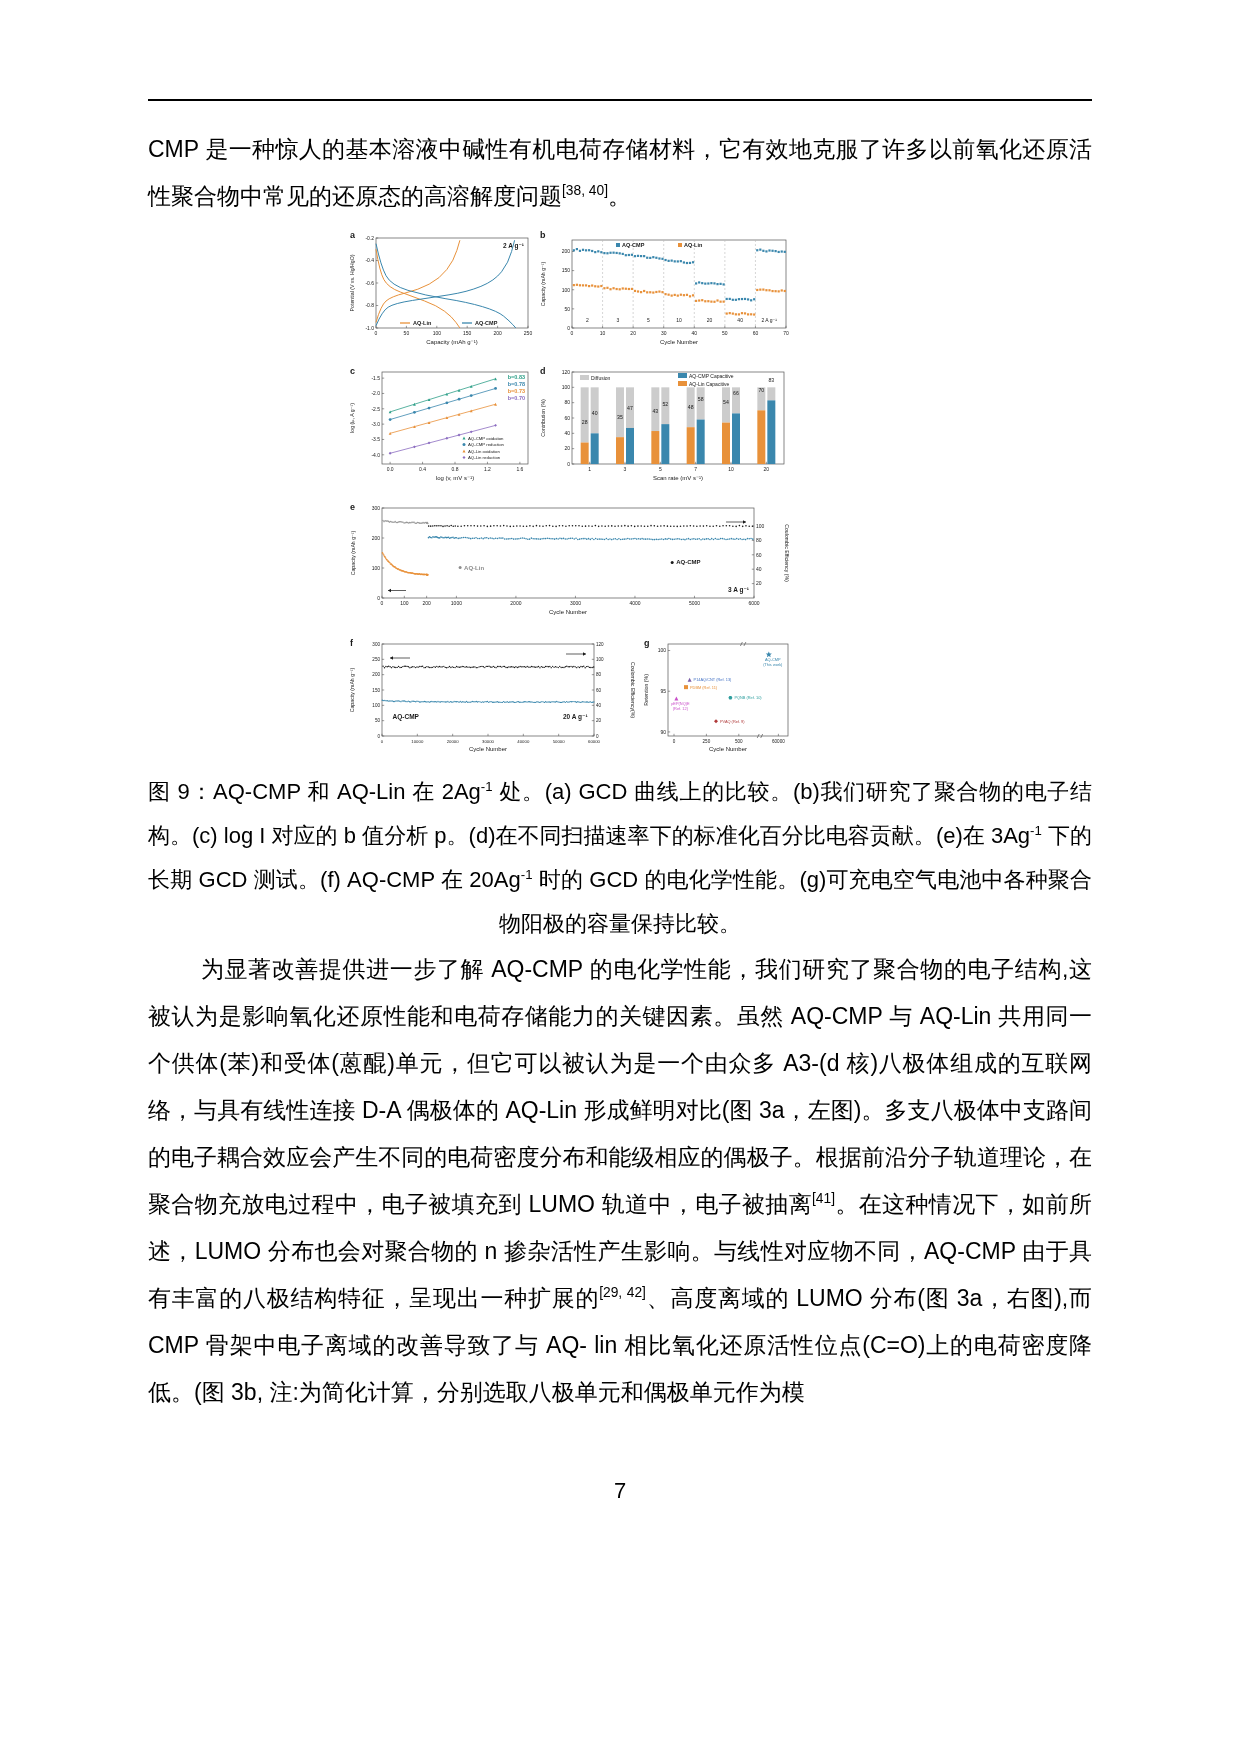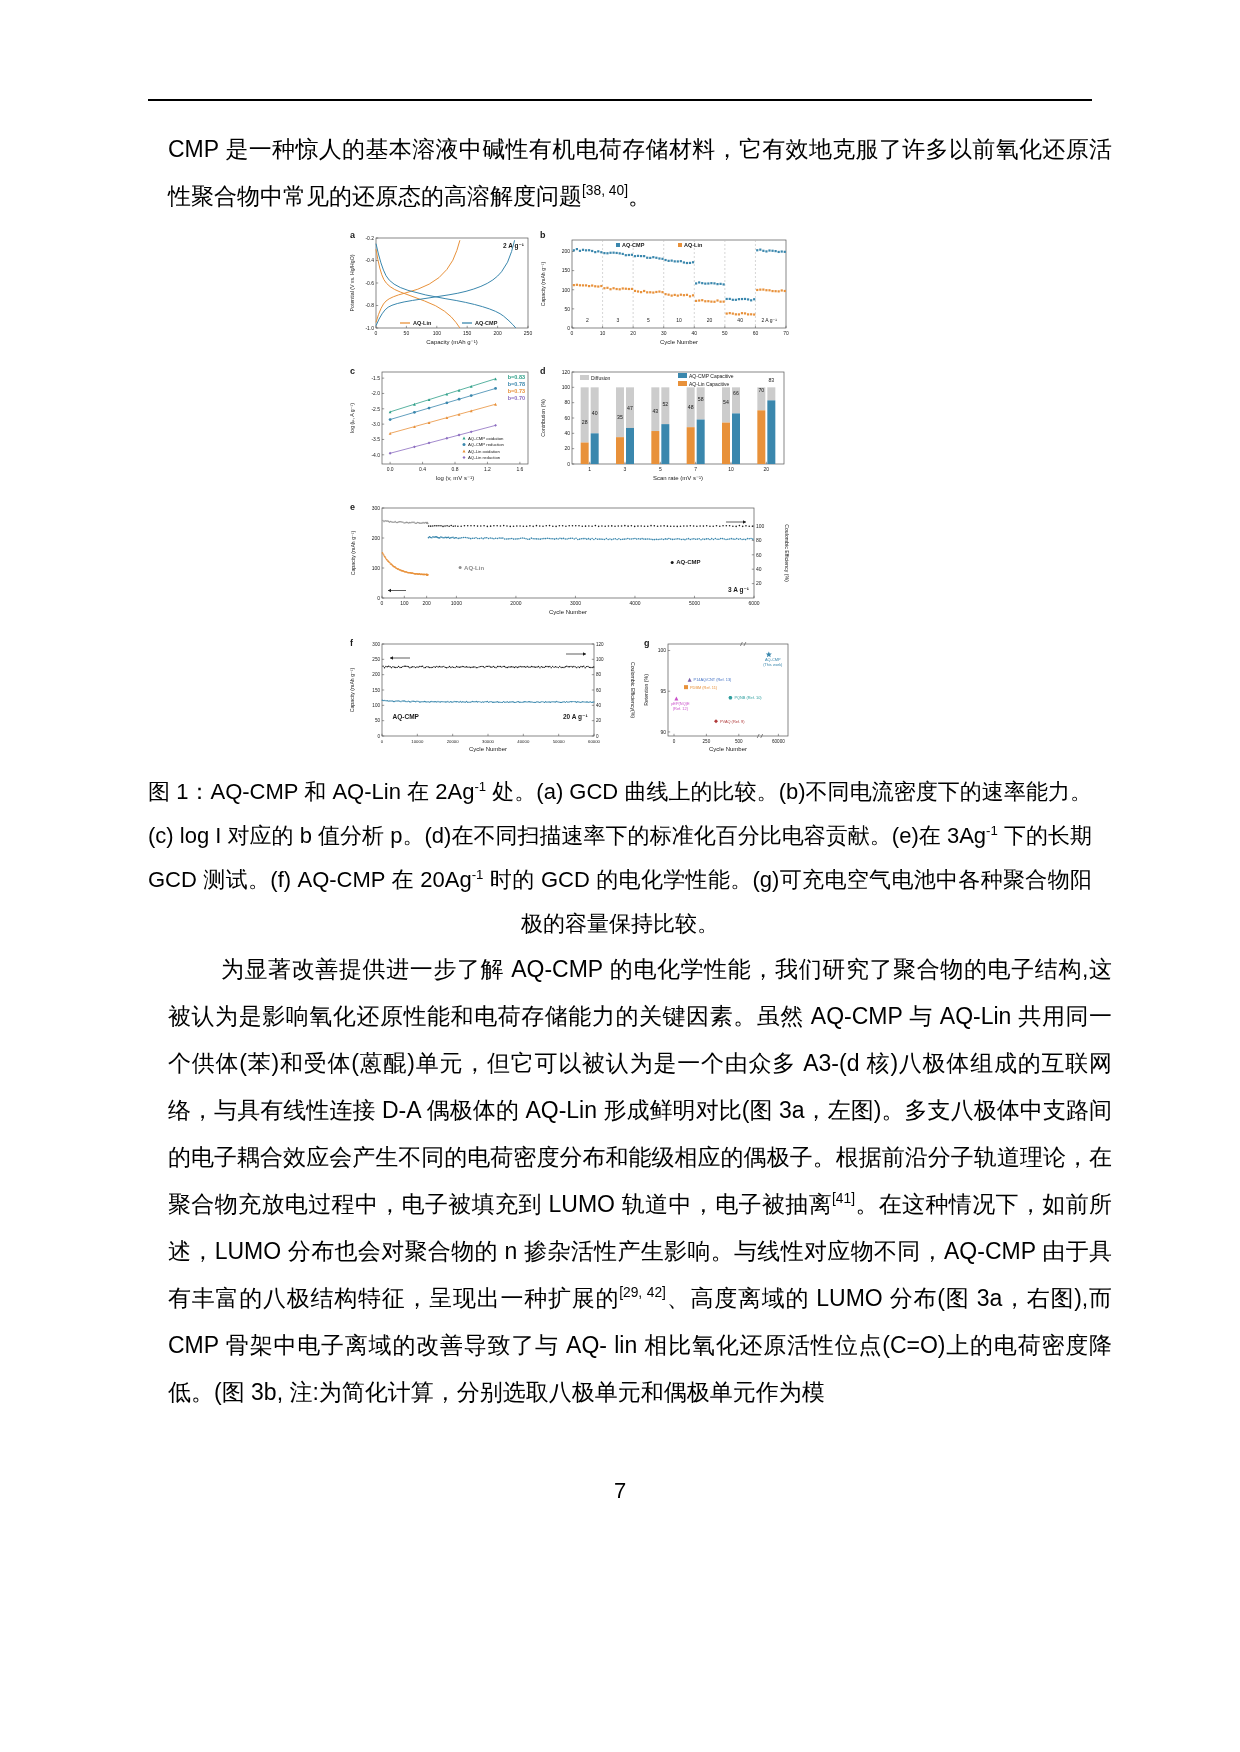--- a/index.html
+++ b/index.html
@@ -1,20 +1,20 @@
 <!DOCTYPE html>
 <html><head>
 <meta charset="utf-8">
 <style>
   *{margin:0;padding:0;box-sizing:border-box;}
   html,body{background:#ffffff;}
   .page{position:relative;width:1240px;height:1752px;background:#fff;color:#000;
         font-family:"Liberation Sans","DejaVu Sans",sans-serif;overflow:hidden;}
   .top-rule{position:absolute;left:148px;top:99px;width:944px;border-top:2.5px solid #000;}
-  .body-text{position:absolute;left:148px;width:944px;font-size:23px;line-height:47px;text-align:justify;margin-left:20px;}
+  .body-text{position:absolute;left:148px;width:944px;font-size:23px;line-height:47px;text-align:justify;}
   .para1{top:126px;}
   .para2{top:946px;text-indent:2.3em;}
   .caption{position:absolute;left:148px;top:770px;width:944px;font-size:22px;line-height:44px;
            text-align:justify;text-align-last:center;}
   sup{font-size:60%;vertical-align:super;line-height:0;}
   .figure{position:absolute;left:346px;top:228px;width:446px;height:548px;}
   .figure svg{position:absolute;background:#fff;overflow:visible;}
   #svg-a{left:0;top:0;} #svg-b{left:190px;top:0;}
   #svg-c{left:0;top:136px;} #svg-d{left:190px;top:136px;}
   #svg-e{left:0;top:272px;}
@@ -1284,19 +1284,19 @@
         <path d="M92.40 61.73L91.40 63.47L89.40 63.47L88.40 61.73L89.40 60.00L91.40 60.00Z" fill="#2E9E9E"></path>
         <text x="94.4" y="63.23451327433625" font-size="3.9" text-anchor="start" fill="#2E9E9E" font-weight="normal">PQNB (Ref. 10)</text>
         <path d="M76 83.34513274336285 L78 85.34513274336285 L76 87.34513274336285 L74 85.34513274336285 Z" fill="#B03A3A"></path>
         <text x="80" y="86.84513274336285" font-size="3.9" text-anchor="start" fill="#B03A3A" font-weight="normal">PVAQ (Ref. 9)</text>
         <path d="M128.80 15.38L129.65 17.42L131.84 17.60L130.17 19.03L130.68 21.17L128.80 20.02L126.92 21.17L127.43 19.03L125.76 17.60L127.95 17.42Z" fill="#3A87AD"></path>
         <text x="132.8" y="25.084070796460153" font-size="3.9" text-anchor="middle" fill="#3A87AD" font-weight="normal">AQ-CMP</text>
         <text x="132.8" y="29.584070796460153" font-size="3.9" text-anchor="middle" fill="#3A87AD" font-weight="normal">(This work)</text>
       </svg>
   </div>
 
-  <p class="caption"><span>图 1：AQ-CMP 和 AQ-Lin 在 2Ag</span><sup>-1</sup><span> 处。(a) GCD 曲线上的比较。(b)不同电流密度下的速率能力。(c) log I 对应的 b 值分析 p。(d)在不同扫描速率下的标准化百分比电容贡献。(e)在 3Ag</span><sup>-1</sup><span> 下的长期 GCD 测试。(f) AQ-CMP 在 20Ag</span><sup>-1</sup><span> 时的 GCD 的电化学性能。(g)可充电空气电池中各种聚合物阳极的容量保持比较。</span></p>
+  <p class="caption"><span>图 9：AQ-CMP 和 AQ-Lin 在 2Ag</span><sup>-1</sup><span> 处。(a) GCD 曲线上的比较。(b)我们研究了聚合物的电子结构。(c) log I 对应的 b 值分析 p。(d)在不同扫描速率下的标准化百分比电容贡献。(e)在 3Ag</span><sup>-1</sup><span> 下的长期 GCD 测试。(f) AQ-CMP 在 20Ag</span><sup>-1</sup><span> 时的 GCD 的电化学性能。(g)可充电空气电池中各种聚合物阳极的容量保持比较。</span></p>
 
   <p class="body-text para2"><span>为显著改善提供进一步了解 AQ-CMP 的电化学性能，我们研究了聚合物的电子结构,这被认为是影响氧化还原性能和电荷存储能力的关键因素。虽然 AQ-CMP 与 AQ-Lin 共用同一个供体(苯)和受体(蒽醌)单元，但它可以被认为是一个由众多 A3-(d 核)八极体组成的互联网络，与具有线性连接 D-A 偶极体的 AQ-Lin 形成鲜明对比(图 3a，左图)。多支八极体中支路间的电子耦合效应会产生不同的电荷密度分布和能级相应的偶极子。根据前沿分子轨道理论，在聚合物充放电过程中，电子被填充到 LUMO 轨道中，电子被抽离</span><sup>[41]</sup><span>。在这种情况下，如前所述，LUMO 分布也会对聚合物的 n 掺杂活性产生影响。与线性对应物不同，AQ-CMP 由于具有丰富的八极结构特征，呈现出一种扩展的</span><sup>[29, 42]</sup><span>、高度离域的 LUMO 分布(图 3a，右图),而 CMP 骨架中电子离域的改善导致了与 AQ- lin 相比氧化还原活性位点(C=O)上的电荷密度降低。(图 3b, 注:为简化计算，分别选取八极单元和偶极单元作为模</span></p>
 
   <div class="page-number">7</div>
 
 </div>
 
 </body></html>

